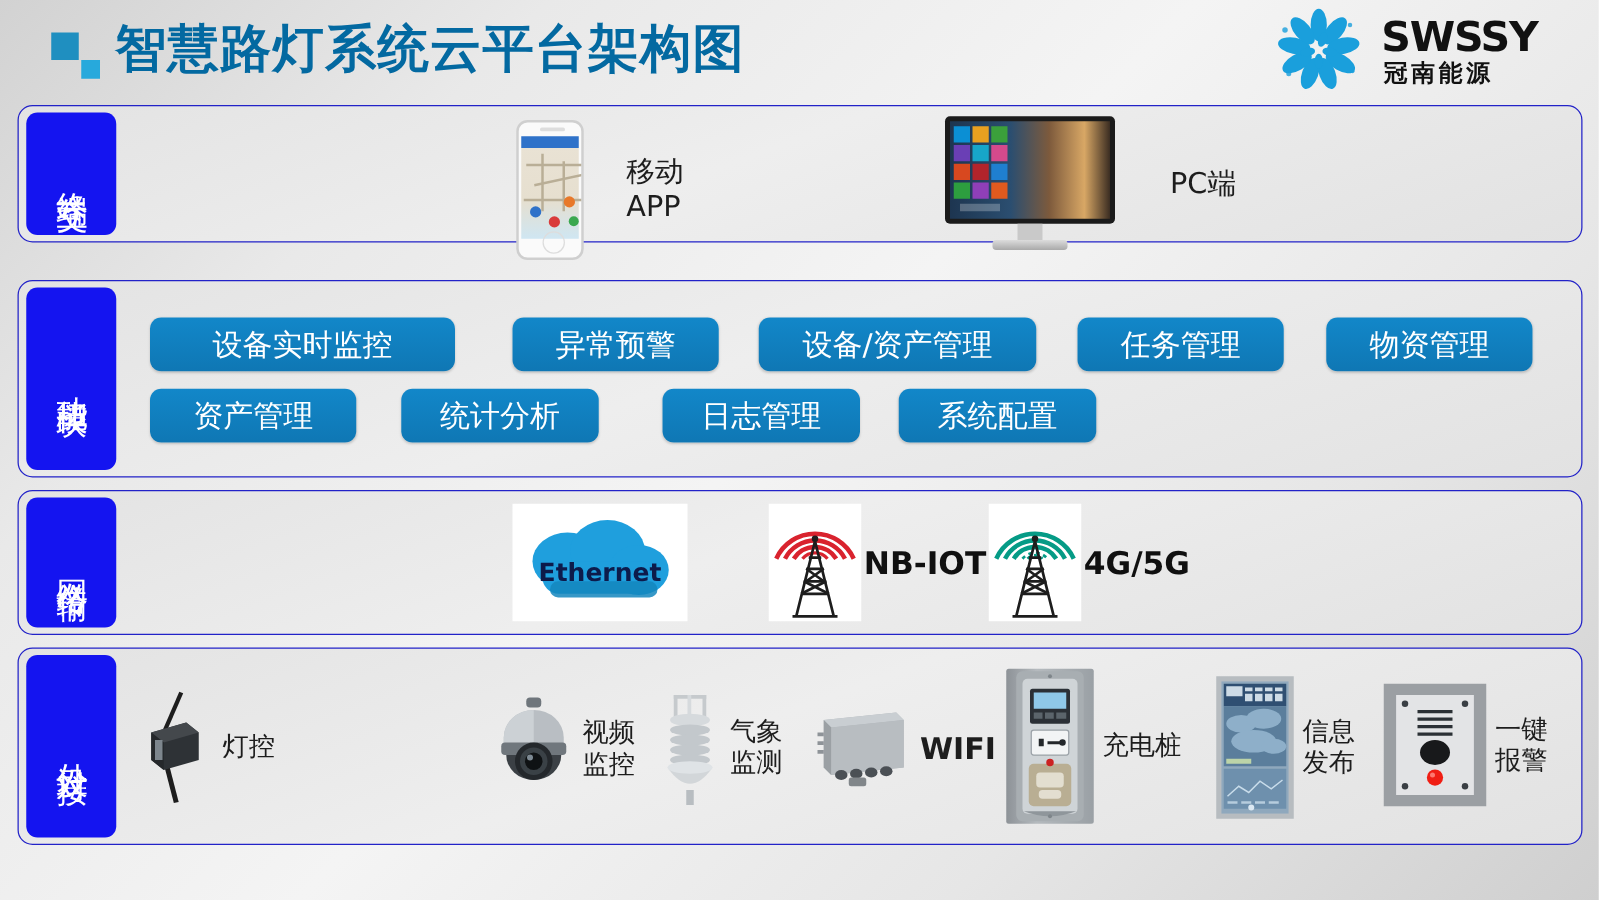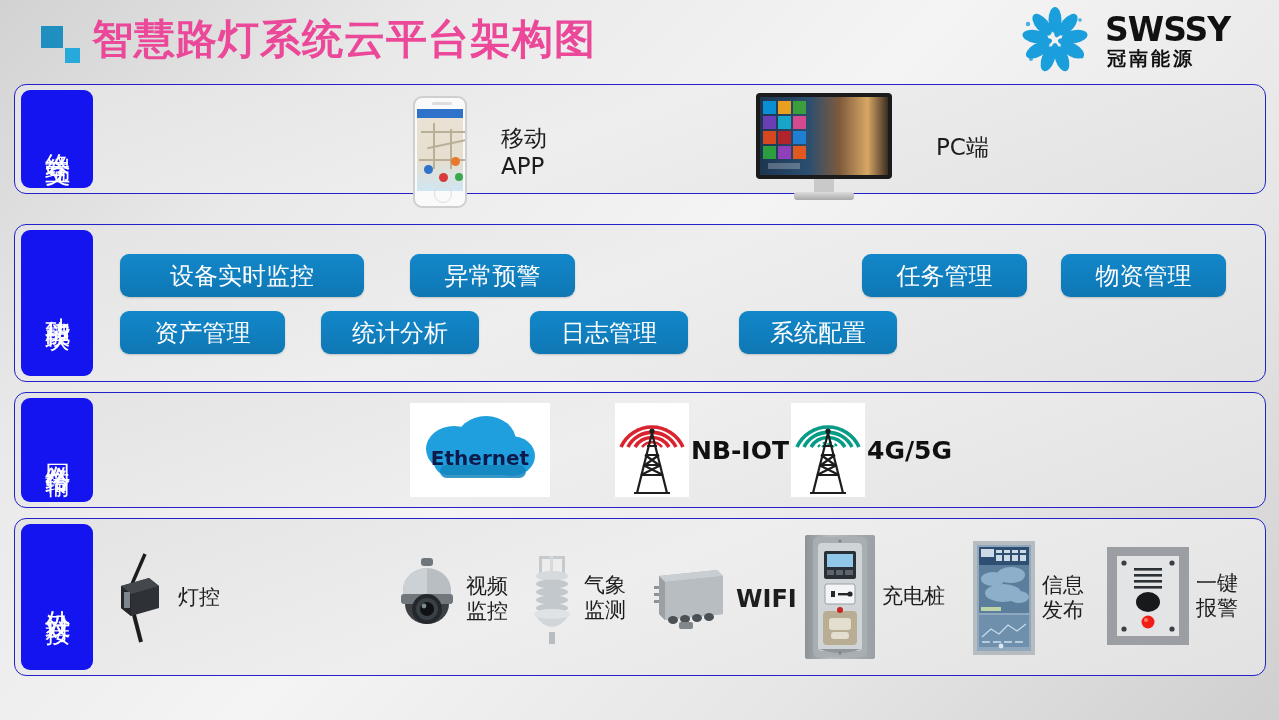--- a/index.html
+++ b/index.html
@@ -13,21 +13,21 @@
   .stage{position:absolute;left:0;top:0;width:1279px;height:720px;}
 
   
   .header{position:absolute;left:0;top:0;width:1279px;height:78px;}
   .logo-squares{position:absolute;left:41px;top:26px;width:44px;height:38px;}
   .sq{position:absolute;background:#2196c4;}
   .sq.big{left:0;top:0;width:22px;height:22px;background:#1f8fc0;}
   .sq.small{left:24px;top:22px;width:15px;height:15px;background:#27a9dc;}
   .title{
     position:absolute;left:92px;top:12px;
-    font-size:41px;font-weight:bold;color:#ec4899;
+    font-size:41px;font-weight:bold;color:#0369a1;
     letter-spacing:1px;white-space:nowrap;
     font-family:"DejaVu Sans","Liberation Sans",sans-serif;
   }
   .brand{position:absolute;right:14px;top:4px;width:256px;height:72px;}
   .brand-mark{position:absolute;left:0;top:2px;width:92px;height:68px;}
   .brand-name{
     position:absolute;left:96px;top:6px;font-size:33px;font-weight:bold;
     color:#111;letter-spacing:-1px;font-family:"DejaVu Sans","Liberation Sans",sans-serif;
   }
   .brand-sub{
@@ -236,27 +236,28 @@
 
     </div>
   </div>
 
   <div class="panel" id="panel-function">
     <div class="rowlabel">功能模块</div>
     <div class="panel-body">
 
       <div class="fn-btn" style="left:21px;top:29px;width:244px;">设备实时监控</div>
       <div class="fn-btn" style="left:311px;top:29px;width:165px;">异常预警</div>
+      <div class="fn-btn" style="left:508px;top:29px;width:222px;">设备/资产管理</div>
       <div class="fn-btn" style="left:763px;top:29px;width:165px;">任务管理</div>
       <div class="fn-btn" style="left:962px;top:29px;width:165px;">物资管理</div>
 
       <div class="fn-btn" style="left:21px;top:86px;width:165px;">资产管理</div>
       <div class="fn-btn" style="left:222px;top:86px;width:158px;">统计分析</div>
       <div class="fn-btn" style="left:431px;top:86px;width:158px;">日志管理</div>
-      <div class="fn-btn" style="left:640px;top:86px;width:158px;">系统配置</div>
+      <div class="fn-btn" style="left:620px;top:86px;width:158px;">系统配置</div>
     </div>
   </div>
 
   <div class="panel" id="panel-network">
     <div class="rowlabel">网络传输</div>
     <div class="panel-body">
 
       <div class="net-item" style="left:311px;top:10px;">
         <div class="cloudbox">
           <svg width="140" height="94" viewBox="0 0 140 94">

